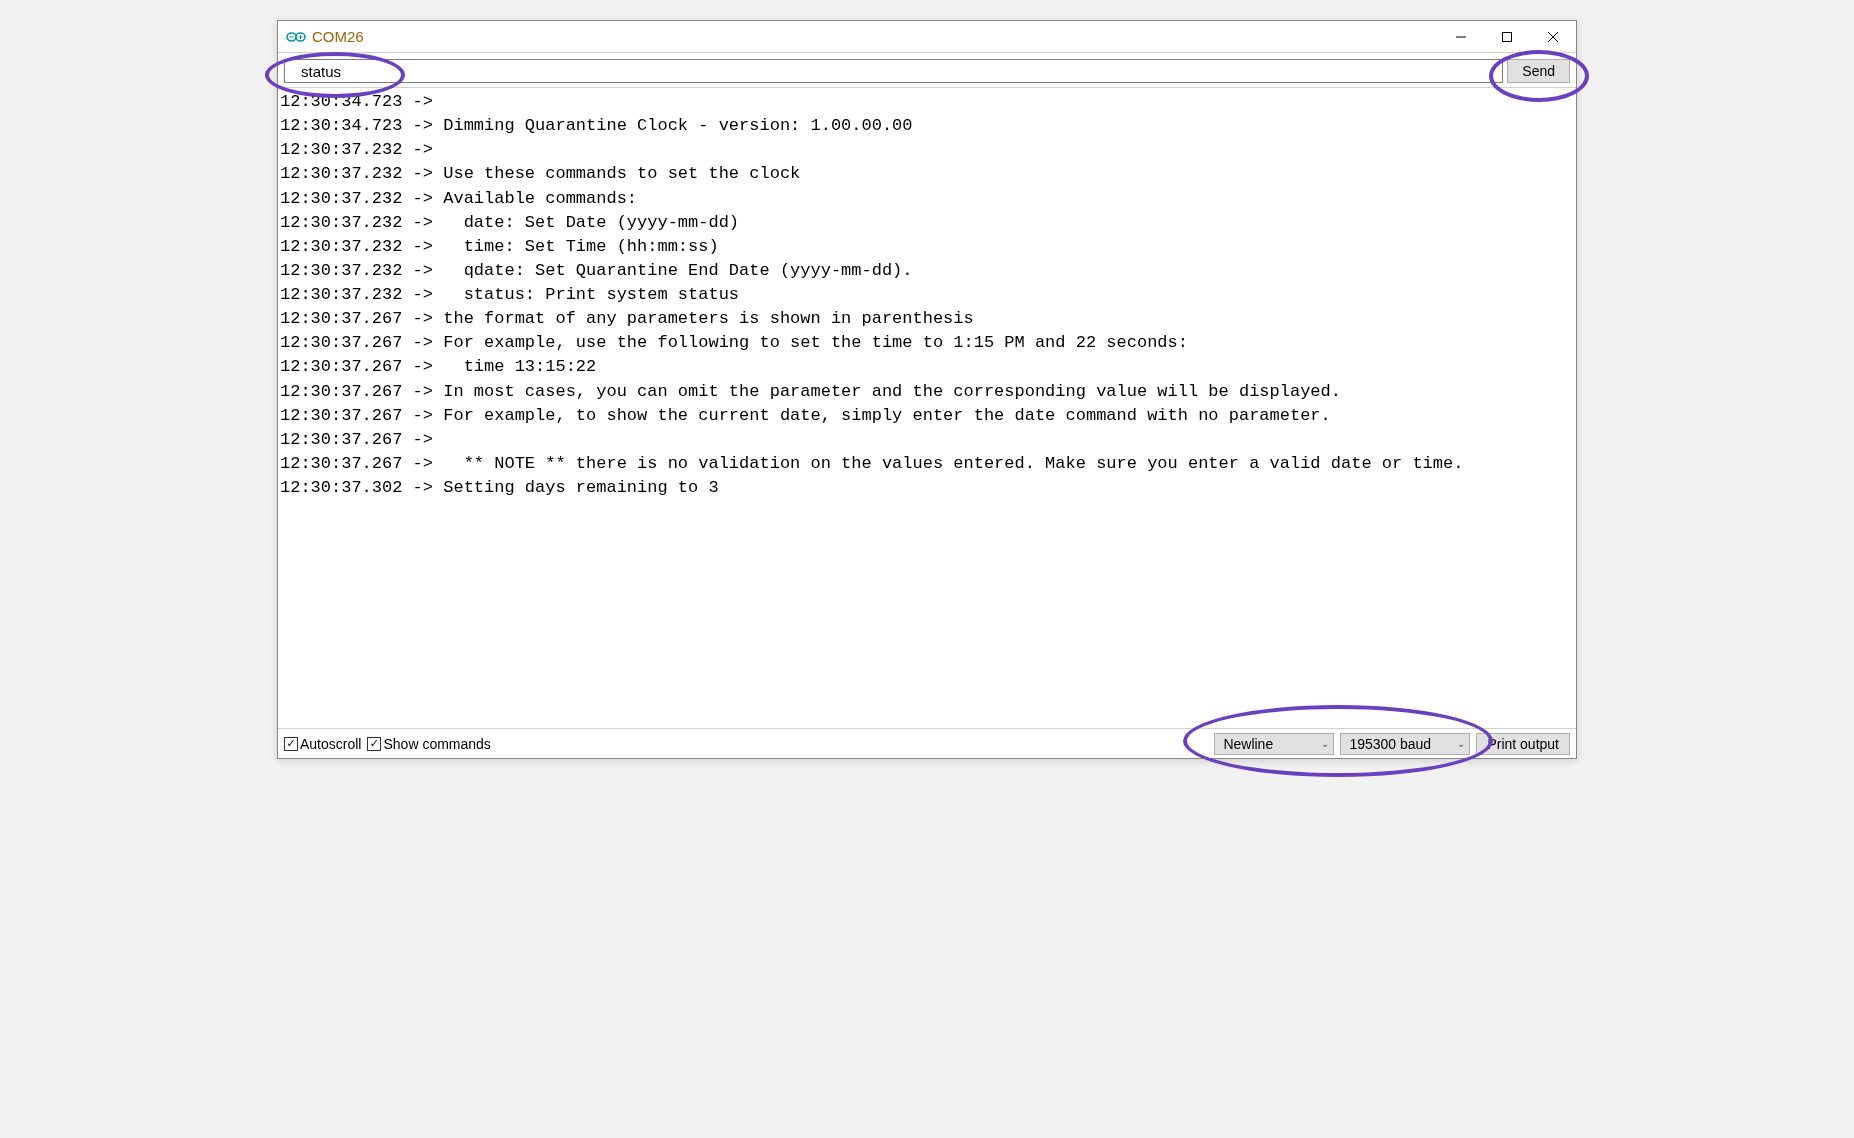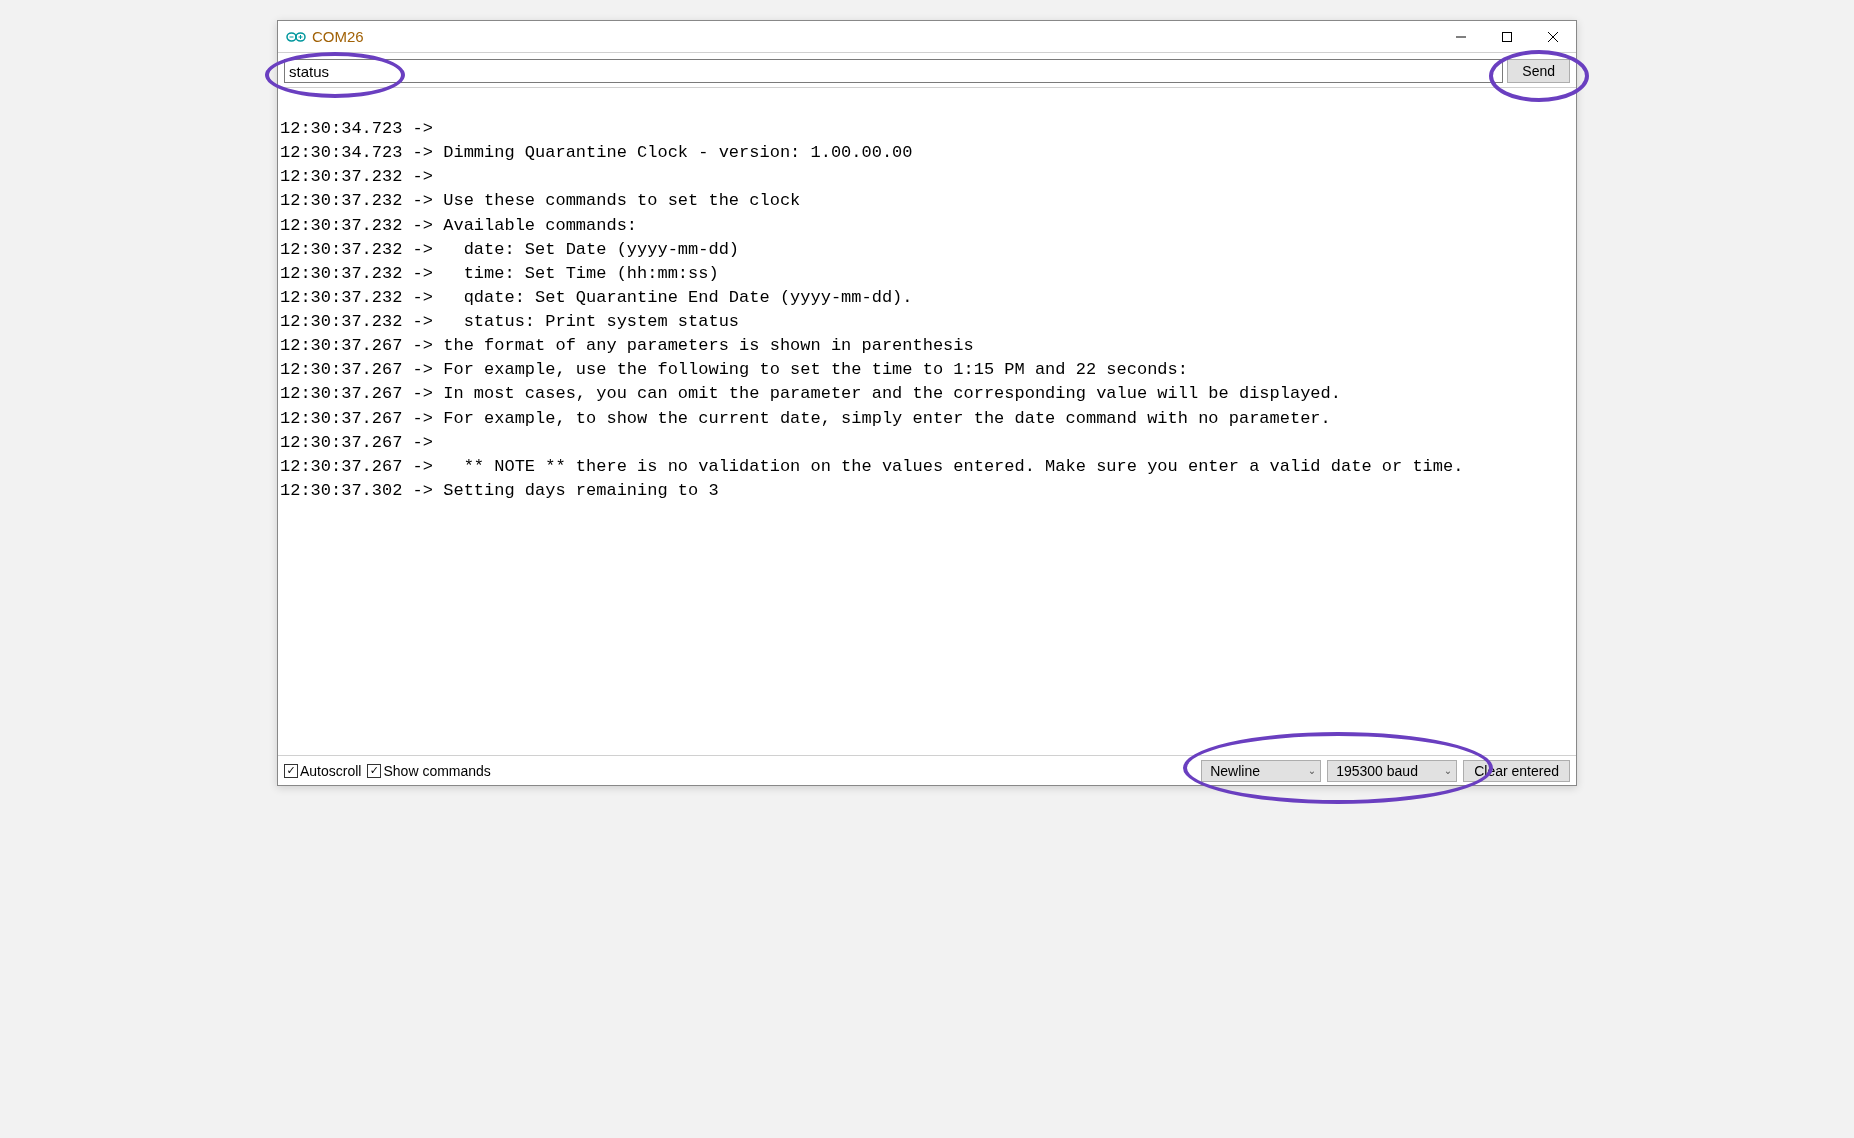--- a/index.html
+++ b/index.html
@@ -53,21 +53,21 @@
   .input-row {
     display:flex;
     padding: 6px 6px 4px 6px;
     gap: 4px;
     align-items:center;
     border-bottom: 1px solid #d0d0d0;
   }
   .cmd-input {
     flex: 1;
     height: 24px;
-    padding: 2px 4px;
+    padding: 2px 16px;
     font-size: 15px;
     font-family: "Segoe UI", Arial, sans-serif;
     border: 1px solid #7a7a7a;
     background: #fff;
   }
   .send-btn {
     height: 24px;
     padding: 0 14px;
     background: #e1e1e1;
     border: 1px solid #adadad;
@@ -78,21 +78,20 @@
   .console {
     flex: 1;
     min-height: 640px;
     overflow-y: auto;
     padding: 2px 2px;
     font-family: Consolas, "Courier New", monospace;
     font-size: 17px;
     line-height: 1.42;
     color: #000;
     background: #fff;
-    margin-top: 27px;
   }
   .console .line { white-space: pre; }
 
   .bottombar {
     display:flex;
     align-items:center;
     height: 30px;
     border-top: 1px solid #d0d0d0;
     padding: 0 6px;
     gap: 6px;
@@ -194,20 +193,21 @@
         <div class="line">12:30:34.723 -&gt; Dimming Quarantine Clock - version: 1.00.00.00</div>
         <div class="line">12:30:37.232 -&gt; </div>
         <div class="line">12:30:37.232 -&gt; Use these commands to set the clock</div>
         <div class="line">12:30:37.232 -&gt; Available commands:</div>
         <div class="line">12:30:37.232 -&gt;   date: Set Date (yyyy-mm-dd)</div>
         <div class="line">12:30:37.232 -&gt;   time: Set Time (hh:mm:ss)</div>
         <div class="line">12:30:37.232 -&gt;   qdate: Set Quarantine End Date (yyyy-mm-dd).</div>
         <div class="line">12:30:37.232 -&gt;   status: Print system status</div>
         <div class="line">12:30:37.267 -&gt; the format of any parameters is shown in parenthesis</div>
         <div class="line">12:30:37.267 -&gt; For example, use the following to set the time to 1:15 PM and 22 seconds:</div>
+        <div class="line">12:30:37.267 -&gt;   time 13:15:22</div>
         <div class="line">12:30:37.267 -&gt; In most cases, you can omit the parameter and the corresponding value will be displayed.</div>
         <div class="line">12:30:37.267 -&gt; For example, to show the current date, simply enter the date command with no parameter.</div>
         <div class="line">12:30:37.267 -&gt; </div>
         <div class="line">12:30:37.267 -&gt;   ** NOTE ** there is no validation on the values entered. Make sure you enter a valid date or time.</div>
         <div class="line">12:30:37.302 -&gt; Setting days remaining to 3</div>
       </div>
 
     <div class="bottombar">
       <label class="chk-wrap">
         <span class="chk">✓</span>
@@ -219,16 +219,16 @@
       </label>
       <div class="spacer"></div>
       <div class="combo">
         <span>Newline</span>
         <span class="chev">⌄</span>
       </div>
       <div class="combo" style="min-width:130px;">
         <span>195300 baud</span>
         <span class="chev">⌄</span>
       </div>
-      <div class="clear-btn">Clear entered</div>
+      <div class="clear-btn">Print output</div>
     </div>
   </div>
 </div>
 
 </body></html>

